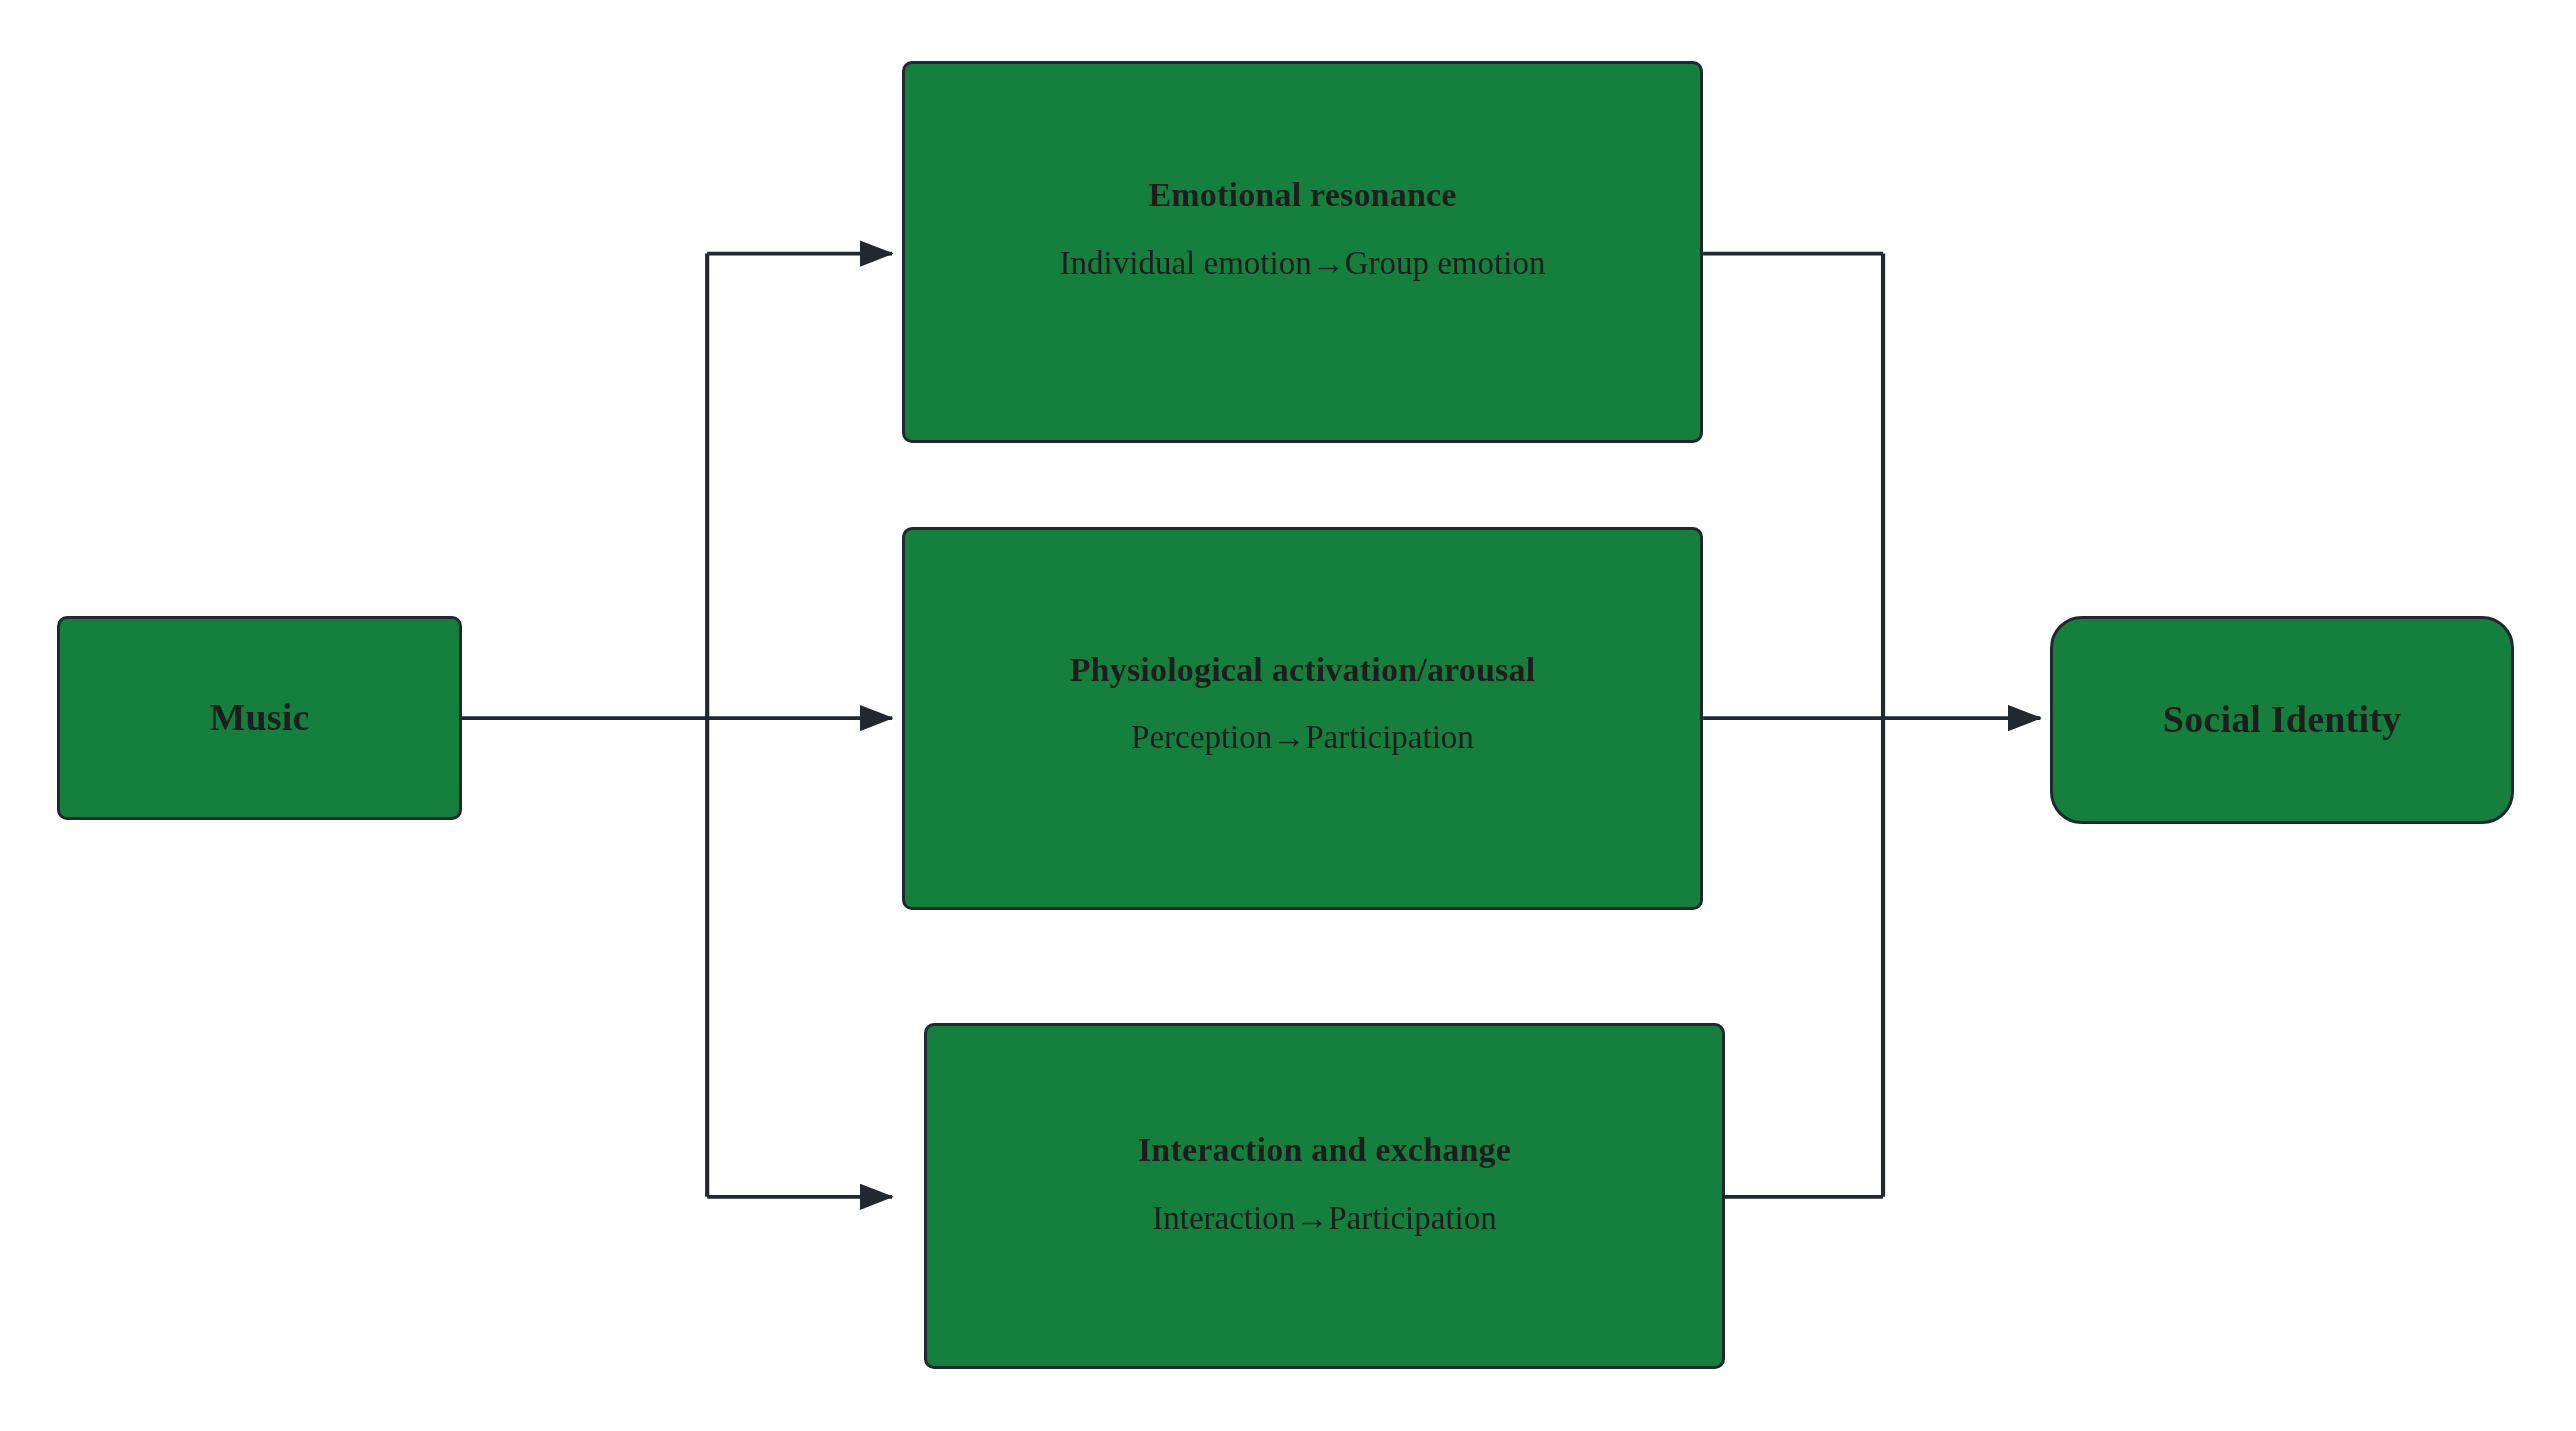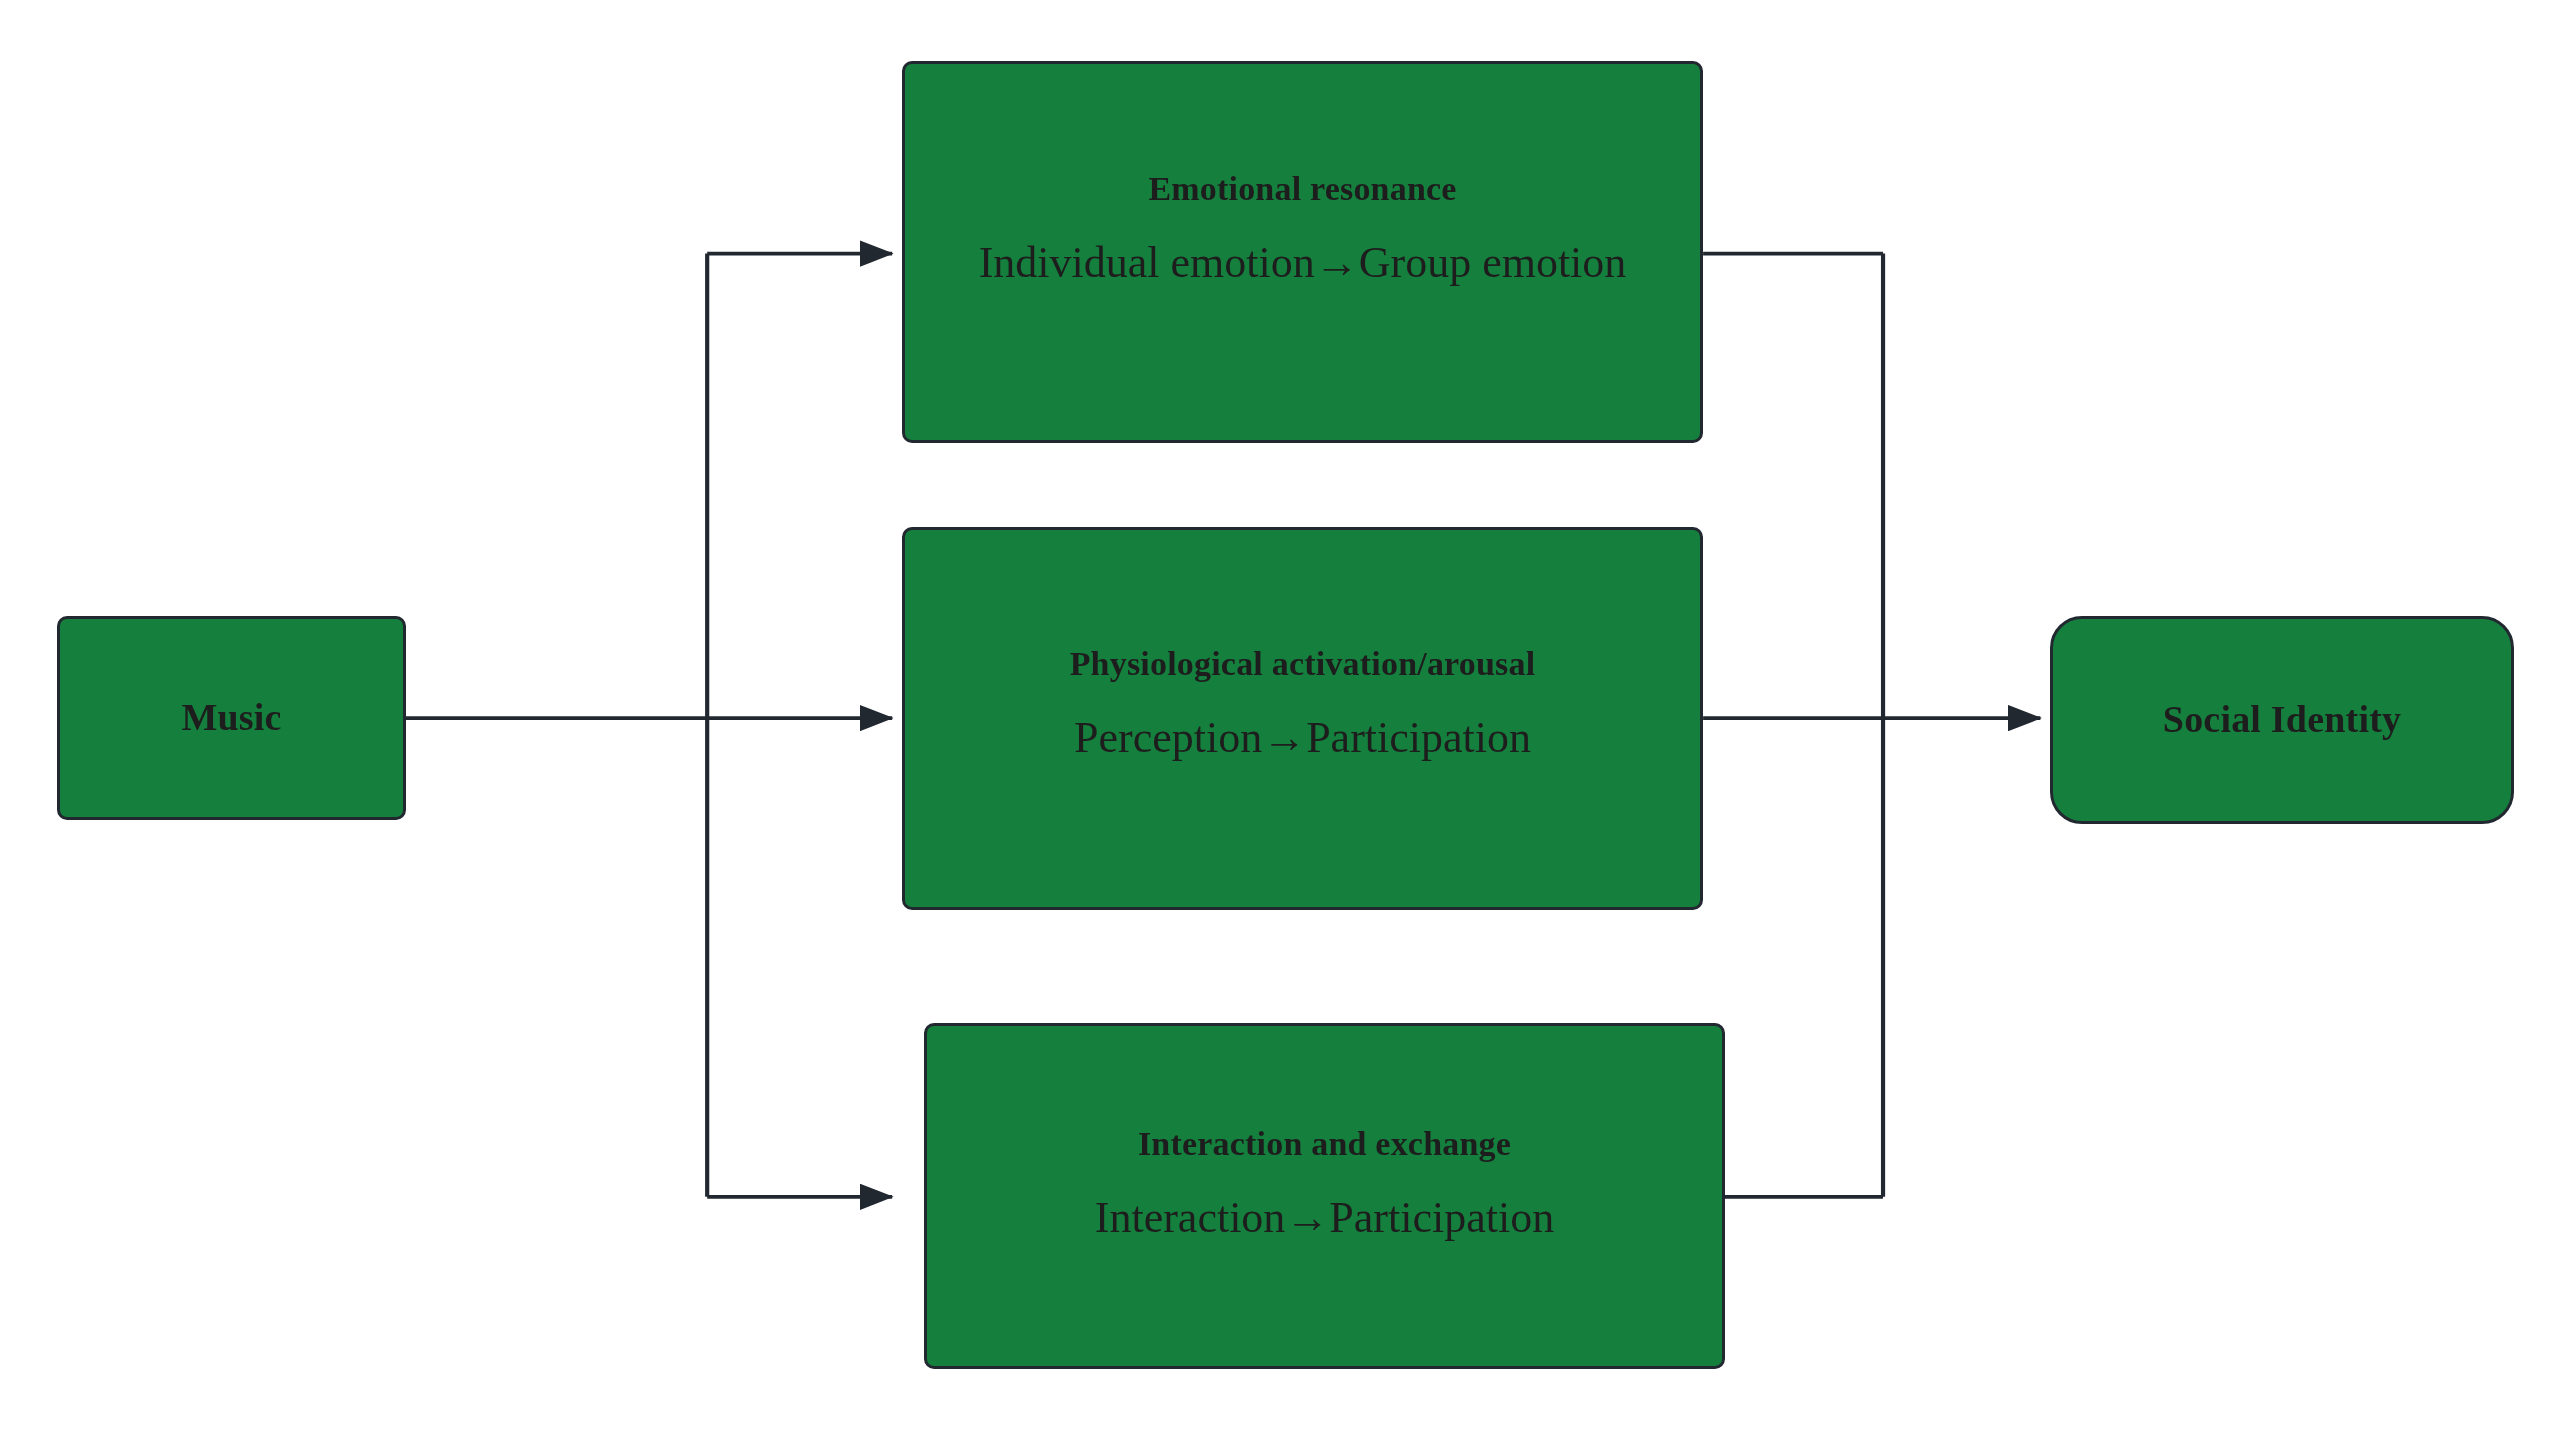--- a/index.html
+++ b/index.html
@@ -40,32 +40,32 @@
   }
   .node-title {
     font-weight: bold;
     font-size: 34px;
     line-height: 1.15;
     letter-spacing: 0.2px;
     white-space: nowrap;
   }
   .node-sub {
     font-weight: normal;
-    font-size: 44px;
+    font-size: 33px;
     line-height: 1.15;
     white-space: nowrap;
   }
 
   
   .node.terminal .node-title {
     font-size: 38px;
   }
 
   
-  #node-music        { left: 57px;   top: 616px;  width: 349px; height: 204px; }
+  #node-music        { left: 57px;   top: 616px;  width: 405px; height: 204px; }
   #node-emotional    { left: 902px; top: 61px;   width: 801px; height: 382px; }
   #node-physio       { left: 902px; top: 527px;  width: 801px; height: 383px; }
   #node-interaction  { left: 924px; top: 1023px; width: 801px; height: 346px; }
   #node-social       { left: 2050px; top: 616px;  width: 464px; height: 208px; border-radius: 32px; }
 
   
   #node-emotional .node-sub   { margin-top: 30px; }
   #node-physio .node-sub      { margin-top: 30px; }
   #node-interaction .node-sub { margin-top: 30px; }
 

